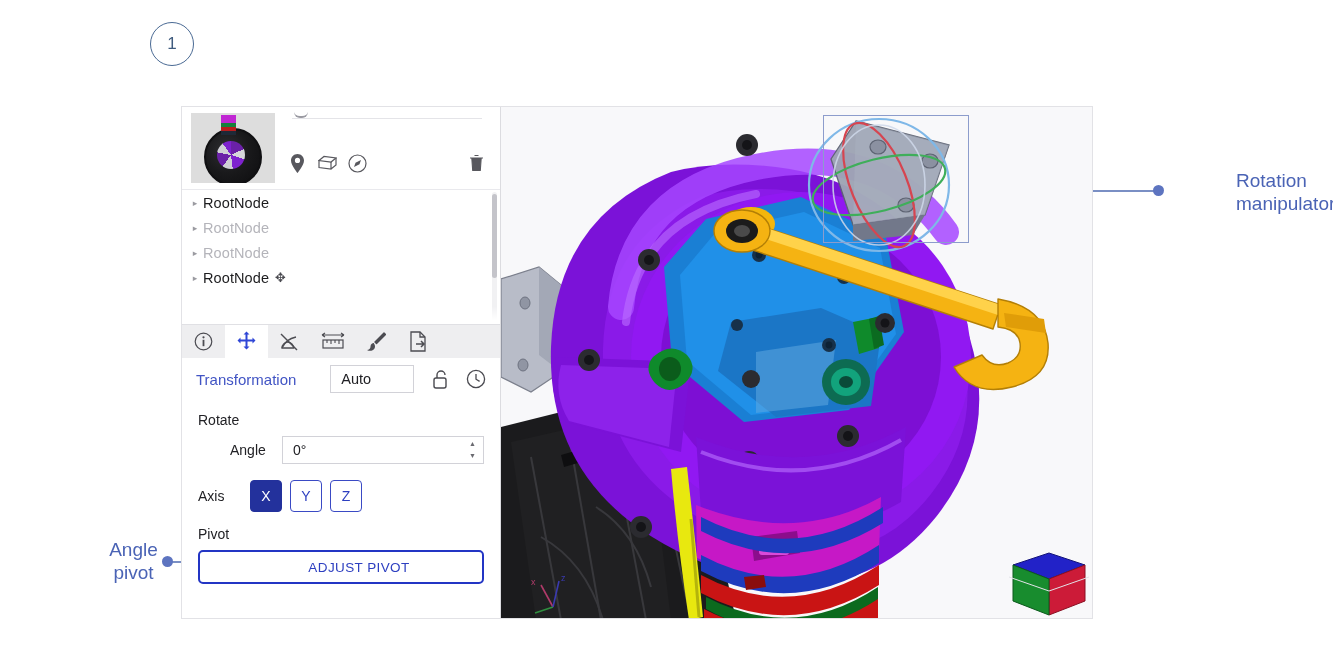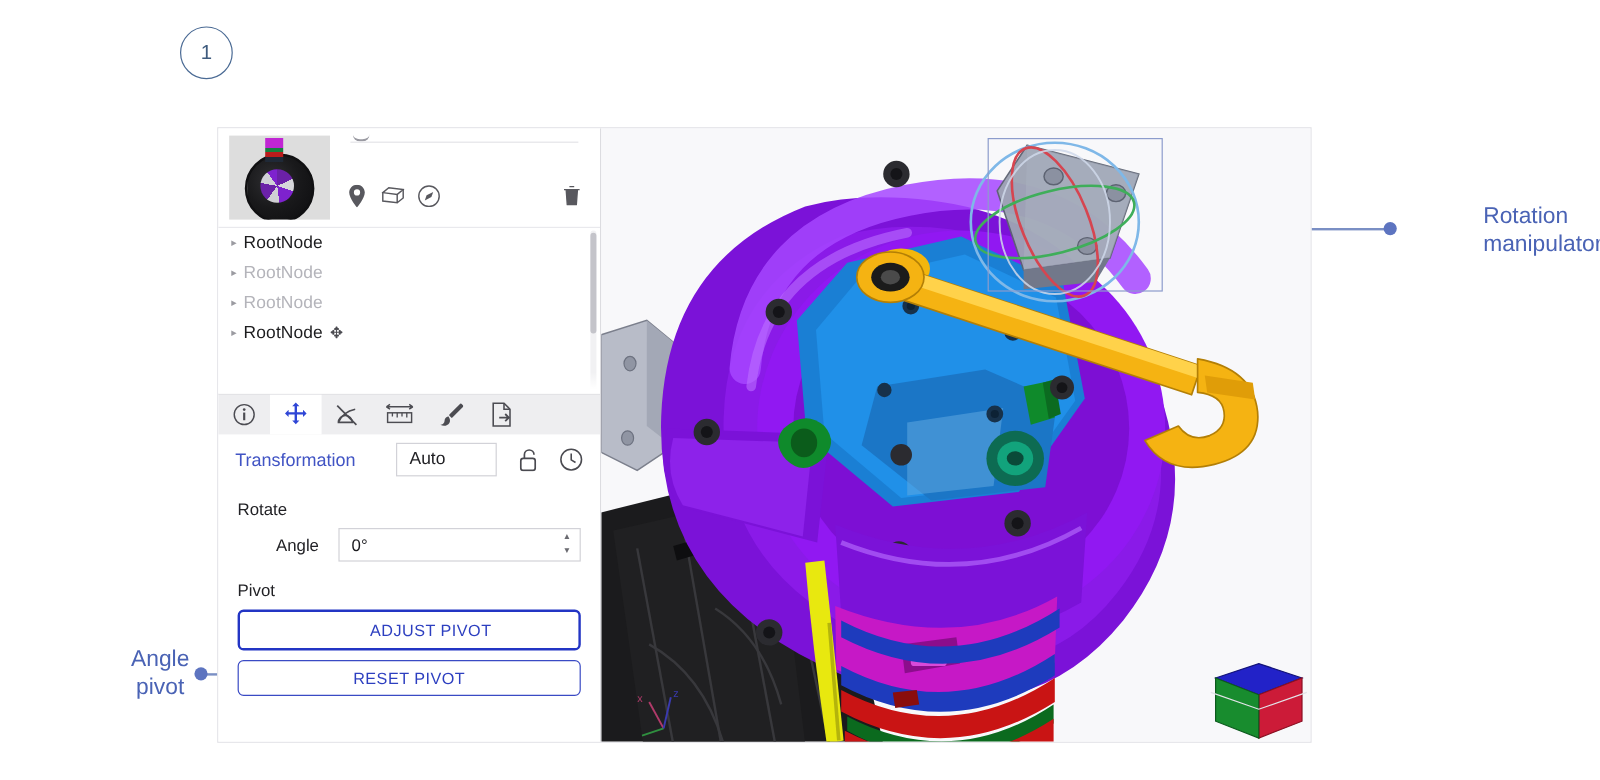--- a/index.html
+++ b/index.html
@@ -270,27 +270,36 @@
 
       <div id="angle-row">
         <div id="angle-label">Angle</div>
         <div id="angle-input">
           <span>0°</span>
           <span class="spin up">▲</span>
           <span class="spin dn">▼</span>
         </div>
       </div>
 
+      <div id="axis-row">
+        <div id="axis-label">Axis</div>
+        <div class="axis-btn active">
+            <span>X</span>
+          </div>
+        <div class="axis-btn">
+            <span>Y</span>
+          </div>
+        <div class="axis-btn">
+            <span>Z</span>
+          </div>
+      </div>
 
       <div class="section-label">Pivot</div>
       <div class="pivot-btn strong">
           <span>ADJUST PIVOT</span>
-        </div>
-      <div class="pivot-btn">
-          <span>RESET PIVOT</span>
         </div>
     </div>
   </div>
 
   <div id="viewport">
     <svg id="vp-svg" width="591" height="513" viewBox="0 0 591 513">
       <rect width="591" height="513" fill="#f8f8fa"></rect>
 
       <g>
         <path d="M0 320 L 80 300 L 200 350 L 235 513 L 0 513 Z" fill="#1b1b1d"></path>

